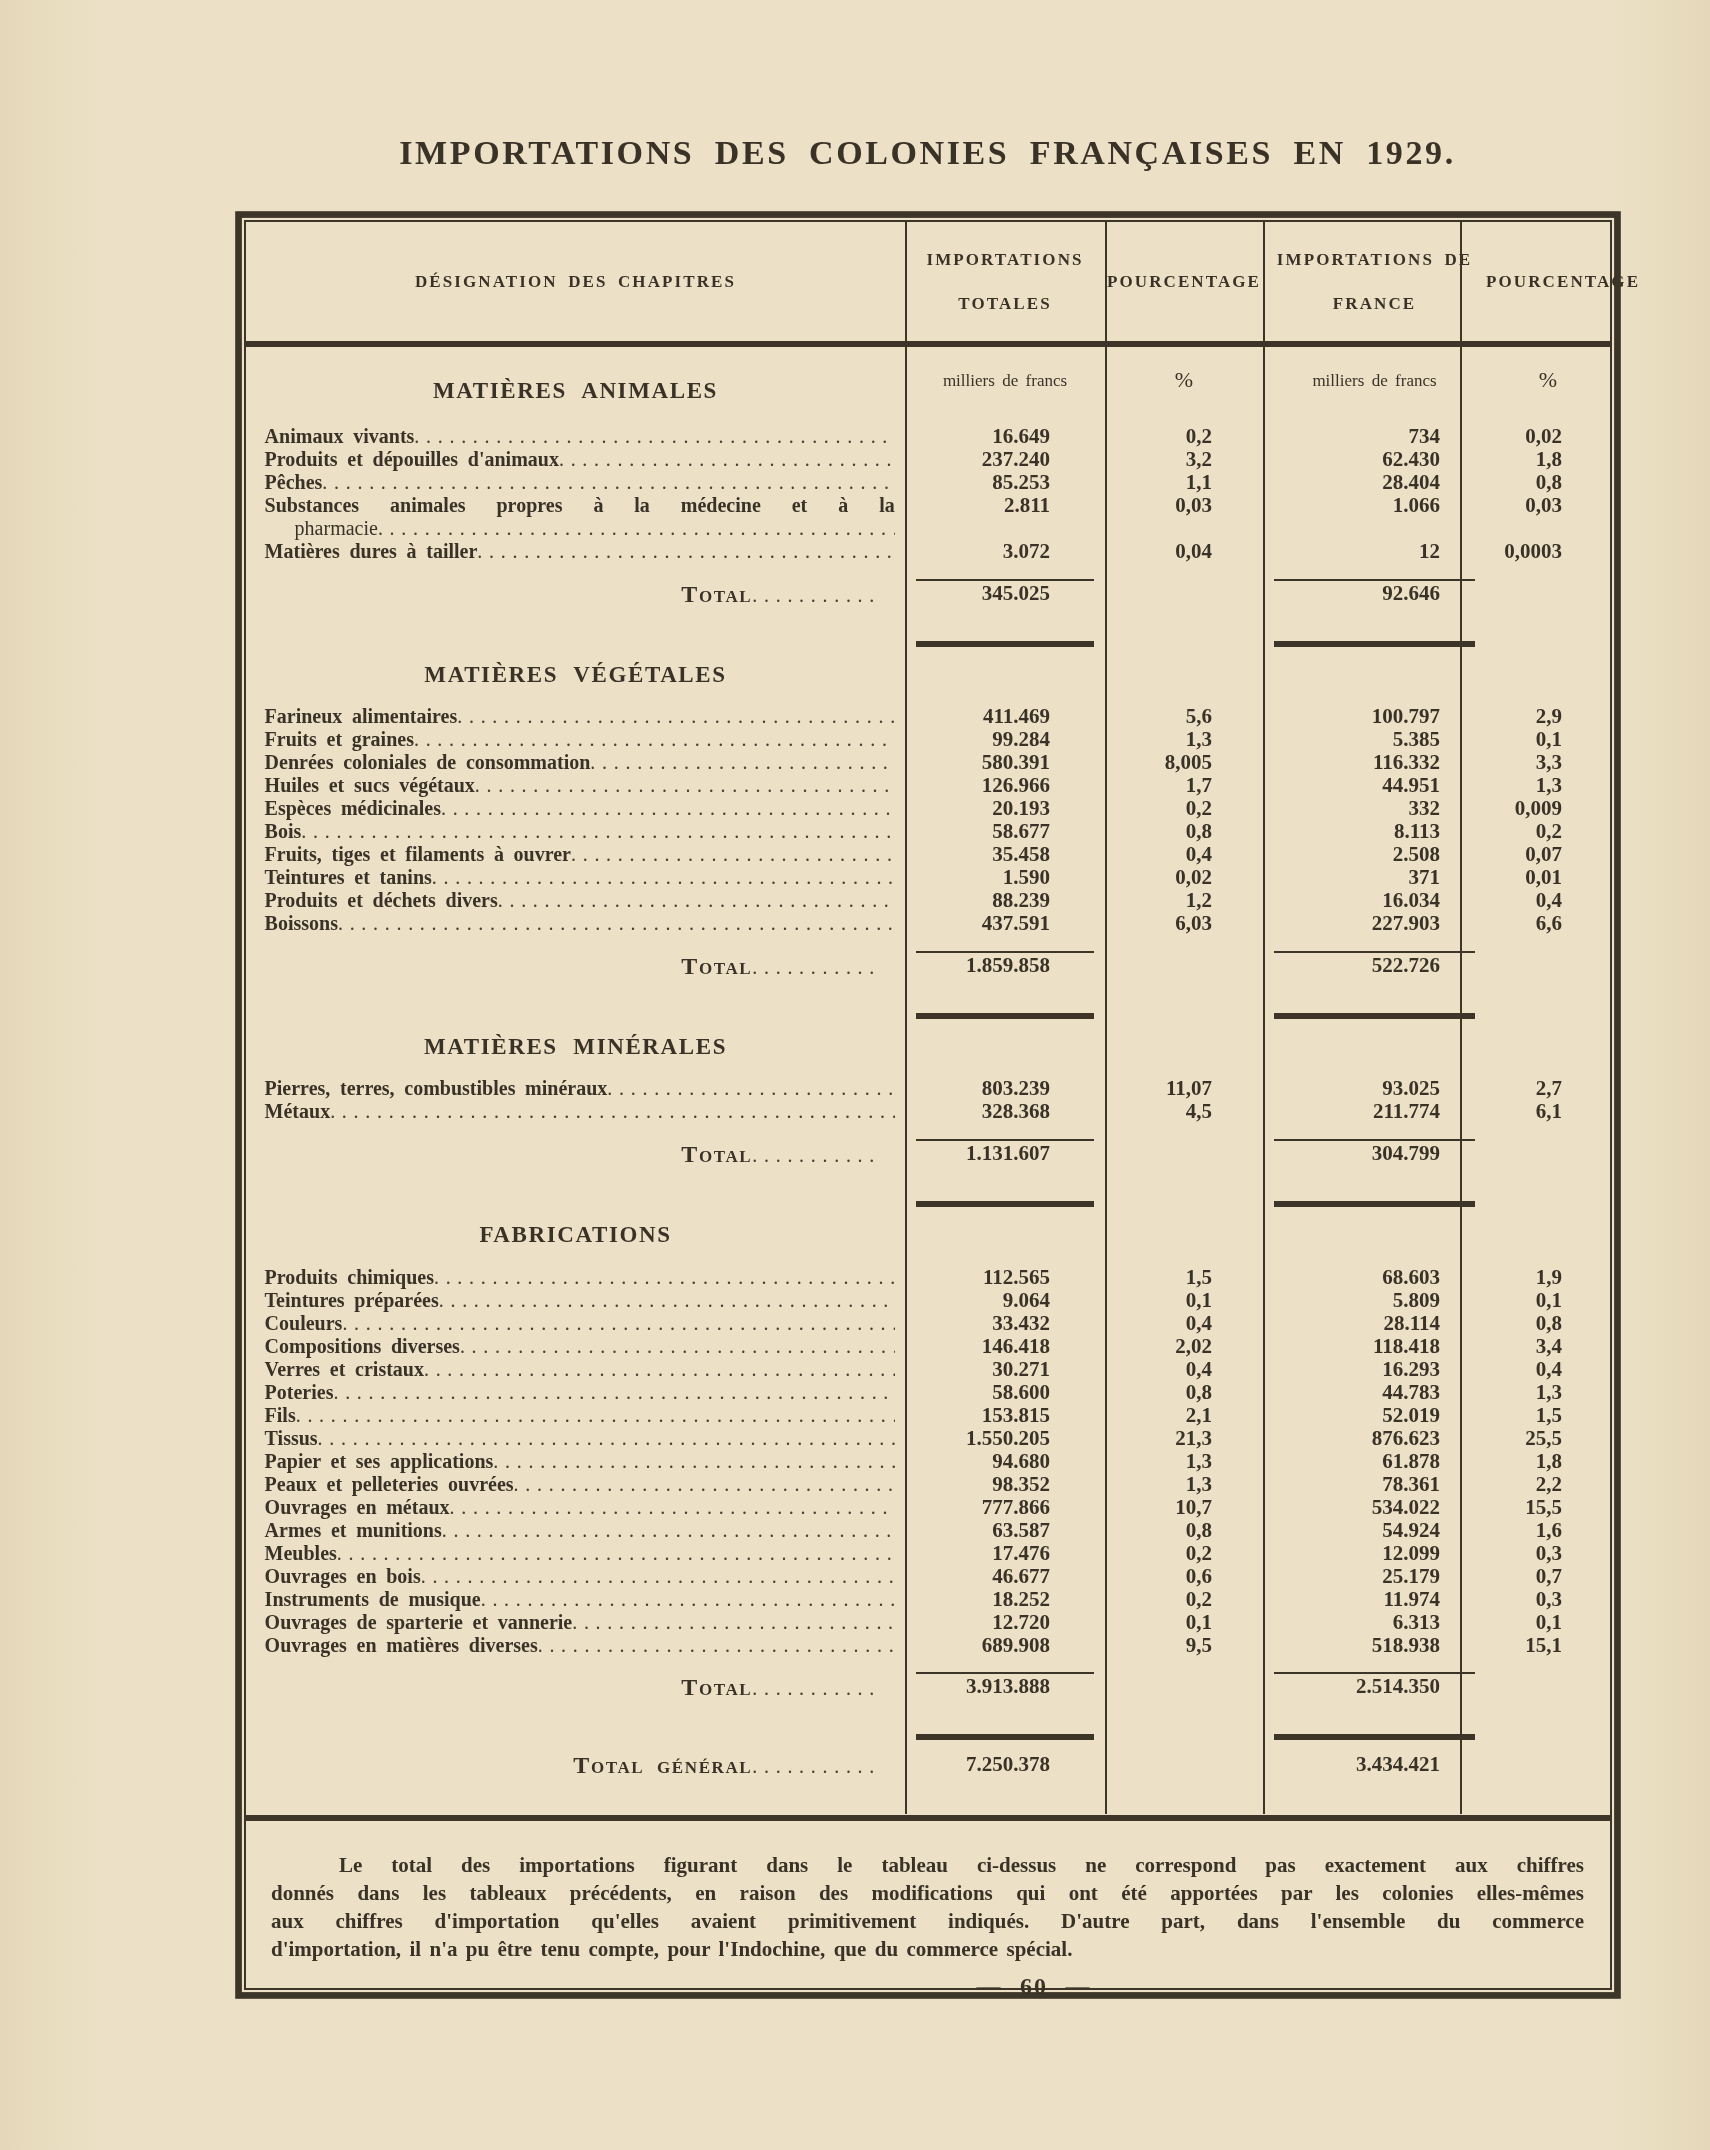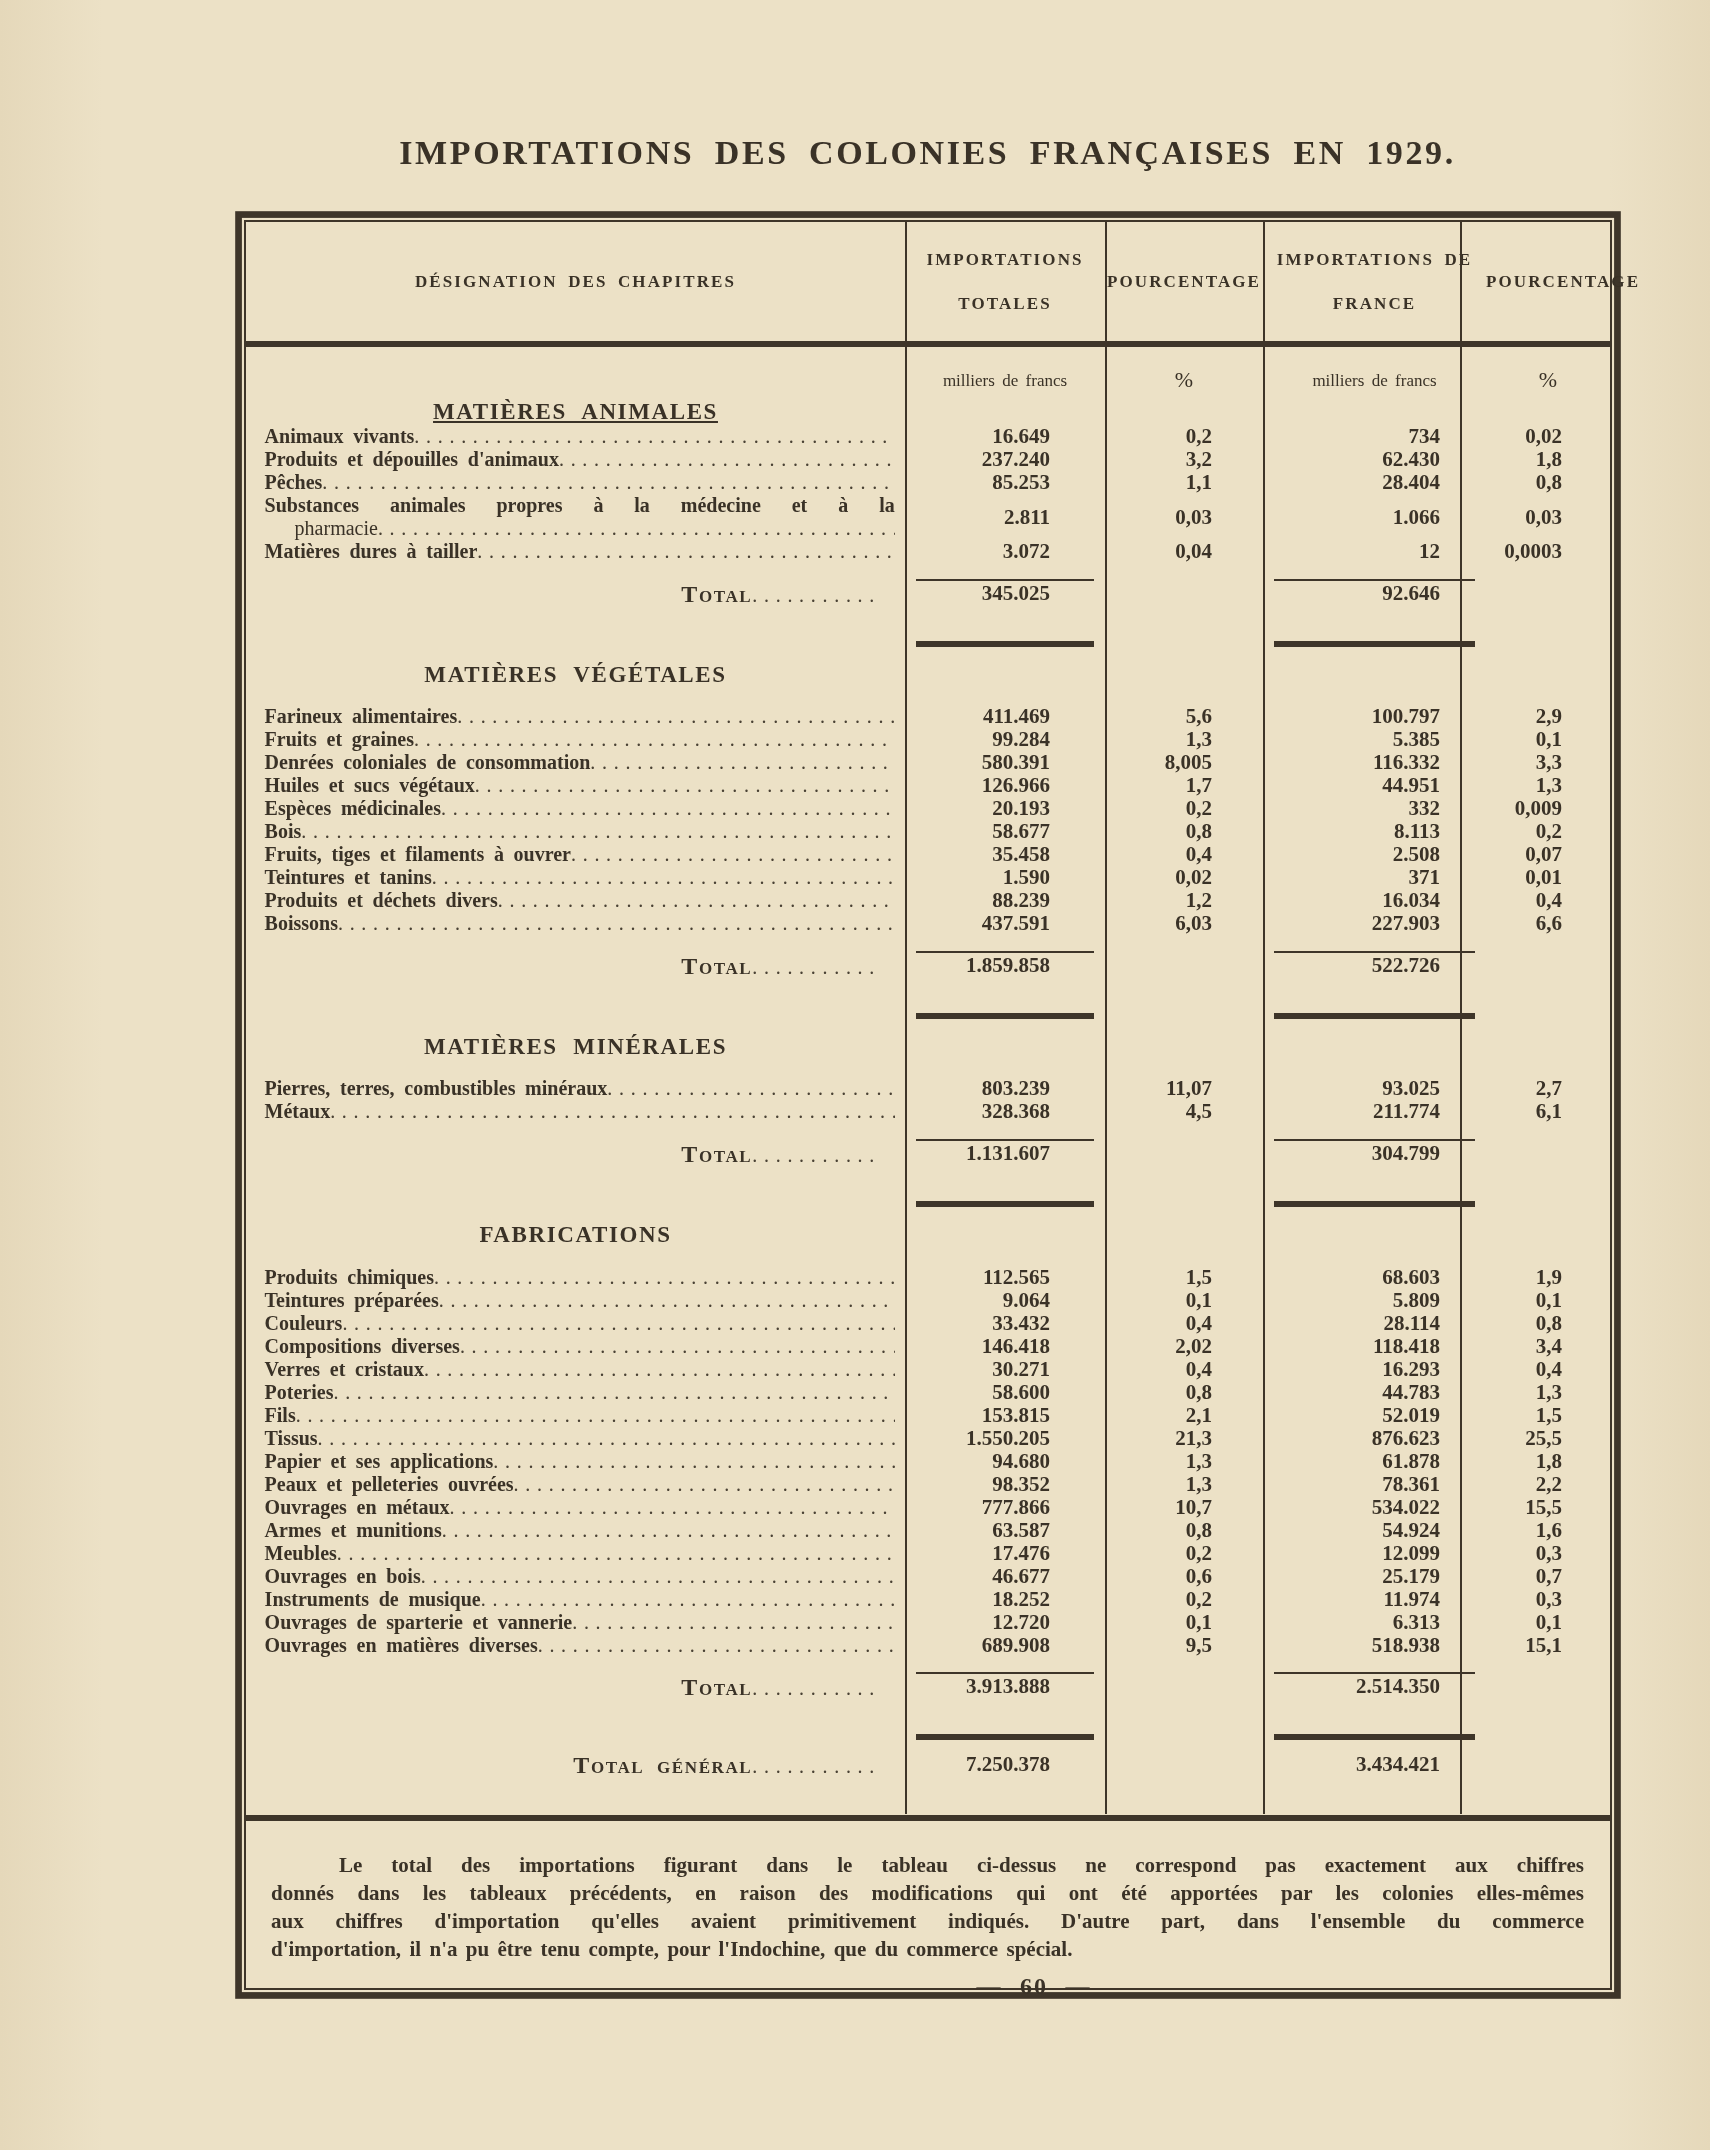--- a/index.html
+++ b/index.html
@@ -46,31 +46,31 @@
     line-height:2.55; color:var(--ink);
   }
   .hsep{height:0; border-top:6.7px solid var(--rule);}
   .cell{flex:none;}
   .c1{width:659px;} .c2{width:200px;} .c3{width:158px;} .c4{width:223px;} .c5{flex:1;}
   
   .srow{display:flex; align-items:flex-start;}
   .units-row{height:70px;}
   .title-row{height:50px;}
   .sec-title-cell{display:flex; justify-content:center;}
-  .units-row .sec-title-cell{padding-top:52px;text-decoration:underline;}
+  .units-row .sec-title-cell{padding-top:31px;}
   .title-row .sec-title-cell{padding-top:14.5px;}
   .sec-title{
     font-size:23px; font-weight:700; letter-spacing:1.6px; word-spacing:8.3px;
     white-space:nowrap;
   }
   .unit{padding-top:24px; text-align:center; font-size:17px; font-weight:400; word-spacing:3.1px;}
   .unit.pct{font-size:22px; padding-top:19.7px;}
   .rows{margin-top:8.3px;}
   .row{display:flex; height:23px; line-height:23px; align-items:baseline;}
-  .row.tall{height:46px; align-items:center;}
+  .row.tall{height:46px; align-items:flex-start;}
   .row .c1{
     padding-left:18.6px; padding-right:10.3px;
     font-size:20px; font-weight:700; word-spacing:4.7px;
     display:flex; align-items:baseline; overflow:hidden;
   }
   .row.tall .c1{display:block;}
   .lbl{white-space:nowrap;}
   .lbl-line1{
     height:23px; line-height:23px;
     text-align:justify; text-align-last:justify;

